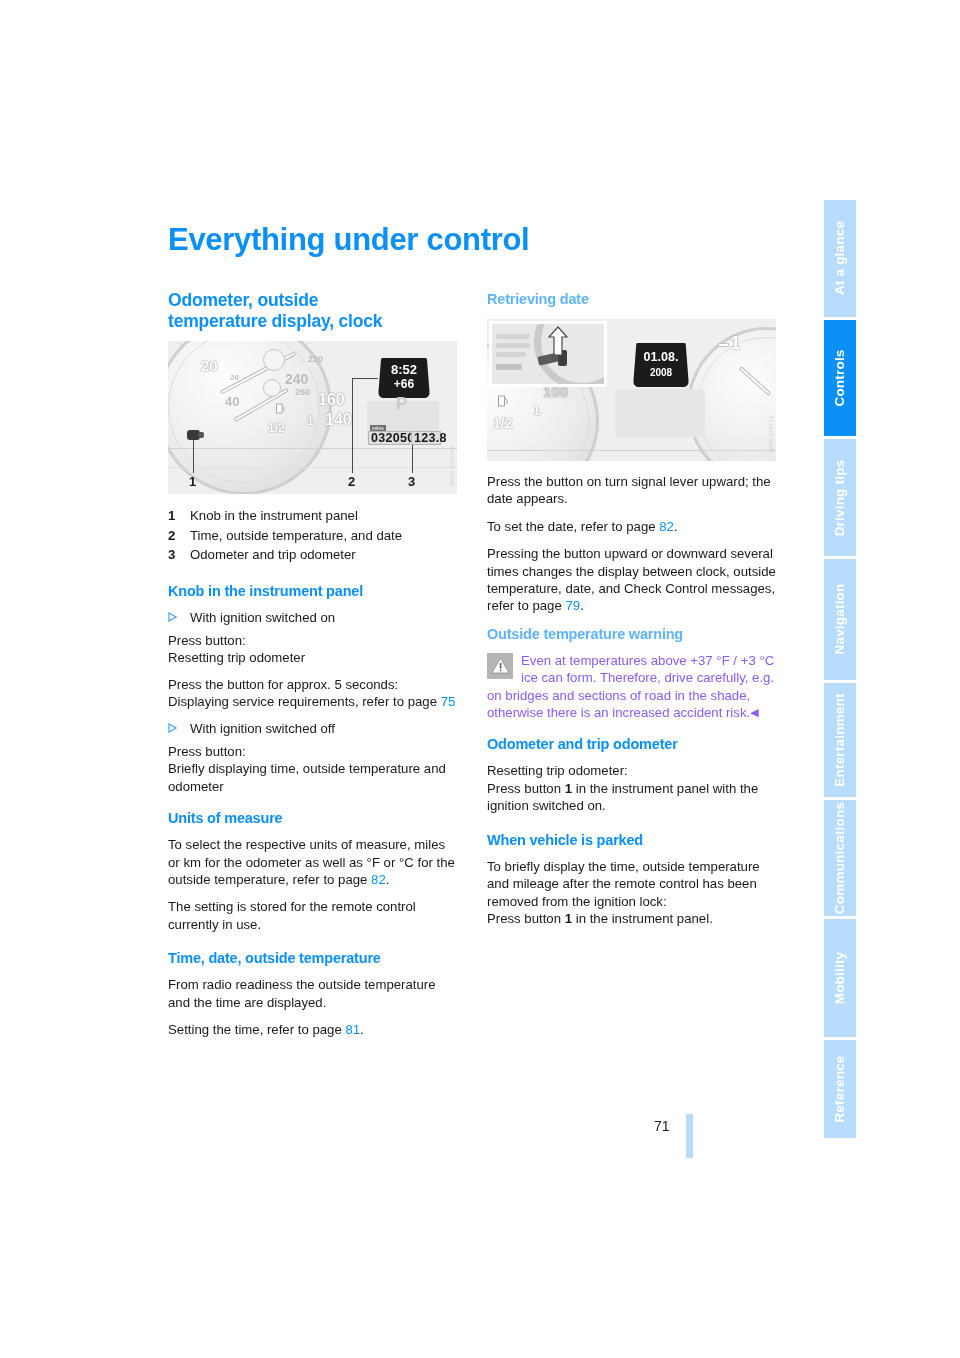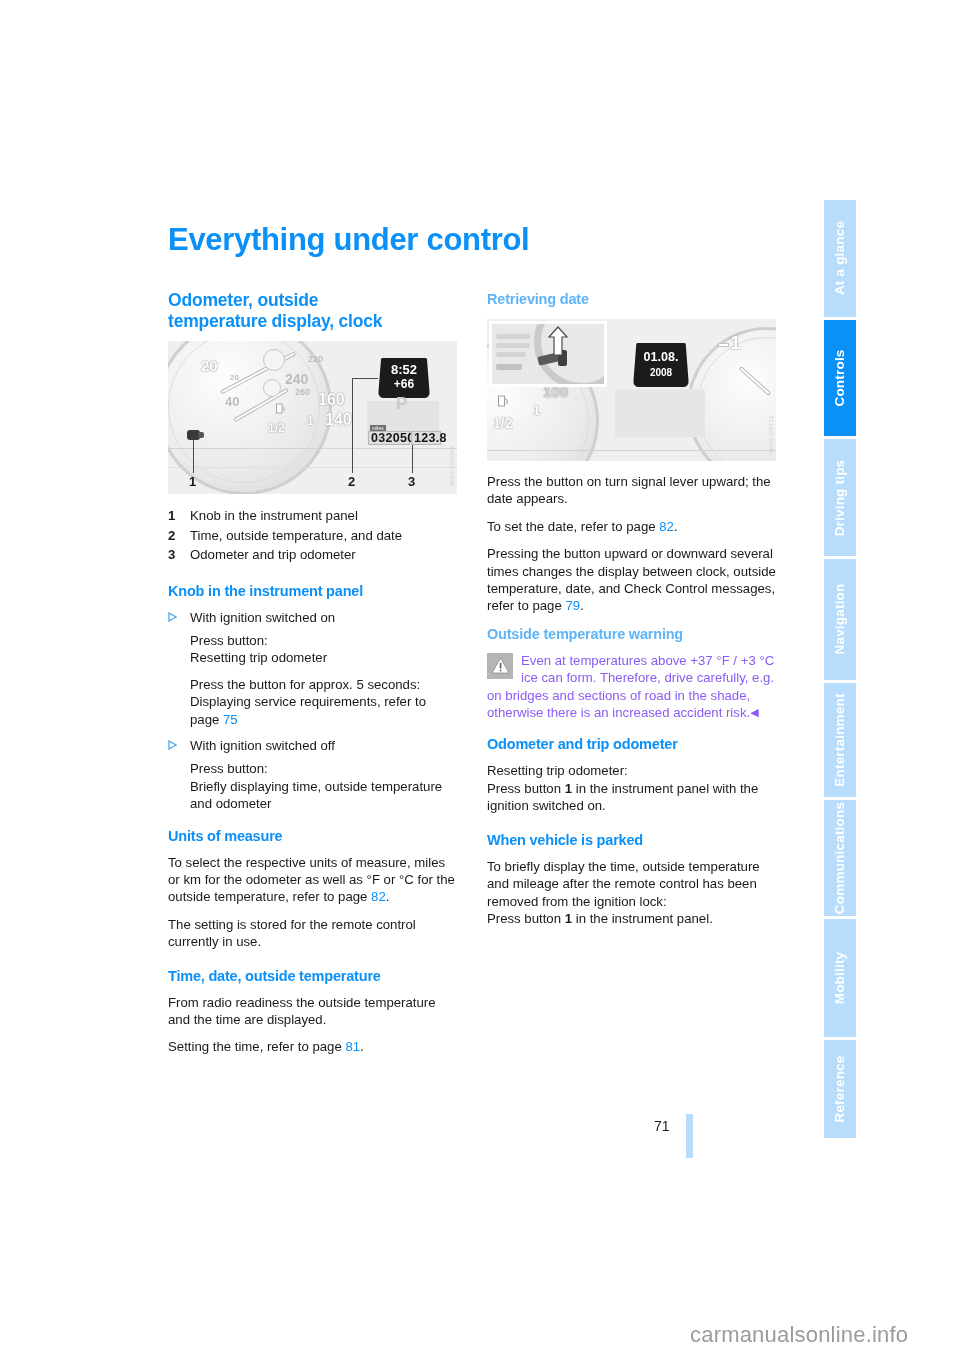--- a/index.html
+++ b/index.html
@@ -83,21 +83,21 @@
   .legend-row { display: flex; font-size: 13.2px; line-height: 19.5px; color: #1a1a1a; }
   .legend-num { width: 22px; font-weight: bold; flex: 0 0 22px; }
   .legend-txt { flex: 1; }
 
   
   .blist { margin-bottom: 6px; }
   .brow { display: flex; font-size: 13.2px; line-height: 17.4px; color: #1a1a1a; margin-bottom: 6px; }
   .btri { flex: 0 0 22px; padding-top: 3px; }
   .btri svg { display:block; }
   .btxt { flex: 1; }
-  .bsub { margin-left: 22px; font-size: 13.2px; line-height: 17.4px; color:#1a1a1a; margin-bottom: 9px; }
+  .bsub { font-size: 13.2px; line-height: 17.4px; color:#1a1a1a; margin-bottom: 9px; }
 
   
   .note { position: relative; font-size: 13.2px; line-height: 17.4px; color: #8b5cf6; margin-bottom: 6px; }
   .note .warn-ico {
     float: left; width: 26px; height: 26px; margin: 1px 8px 0 0;
     background: #b5b5b5; display:flex; align-items:center; justify-content:center;
   }
   .note .warn-ico svg { display:block; }
   .endmark { font-size: 11px; vertical-align: 1px; letter-spacing: 0; }
 
@@ -405,14 +405,13 @@
       <p class="body" style="margin-bottom:16px;"><span>Resetting trip odometer:</span><br><span>Press button </span><span class="bold">1</span><span> in the instrument panel with the ignition switched on.</span></p>
 
       <h2 class="sec h-sub">When vehicle is parked</h2>
       <p class="body tight"><span>To briefly display the time, outside temperature and mileage after the remote control has been removed from the ignition lock:</span><br><span>Press button </span><span class="bold">1</span><span> in the instrument panel.</span></p>
     </div>
 
     <div class="folio">71</div>
     <div class="folio-bar"></div>
   </div>
 
-  <div class="watermark">carmanualsonline.info</div>
 </div>
 
 </body></html>

